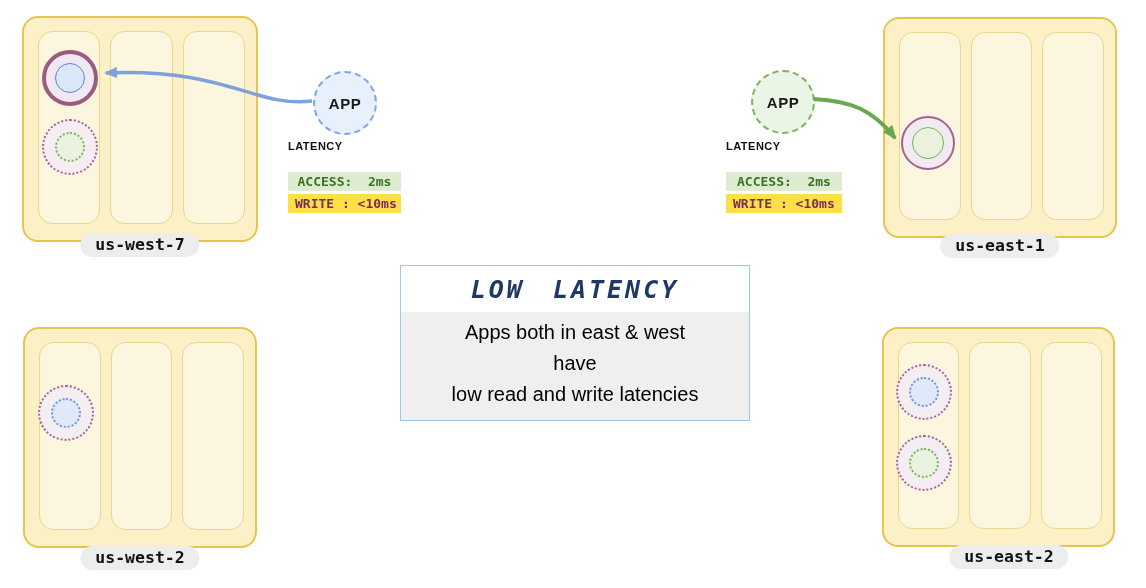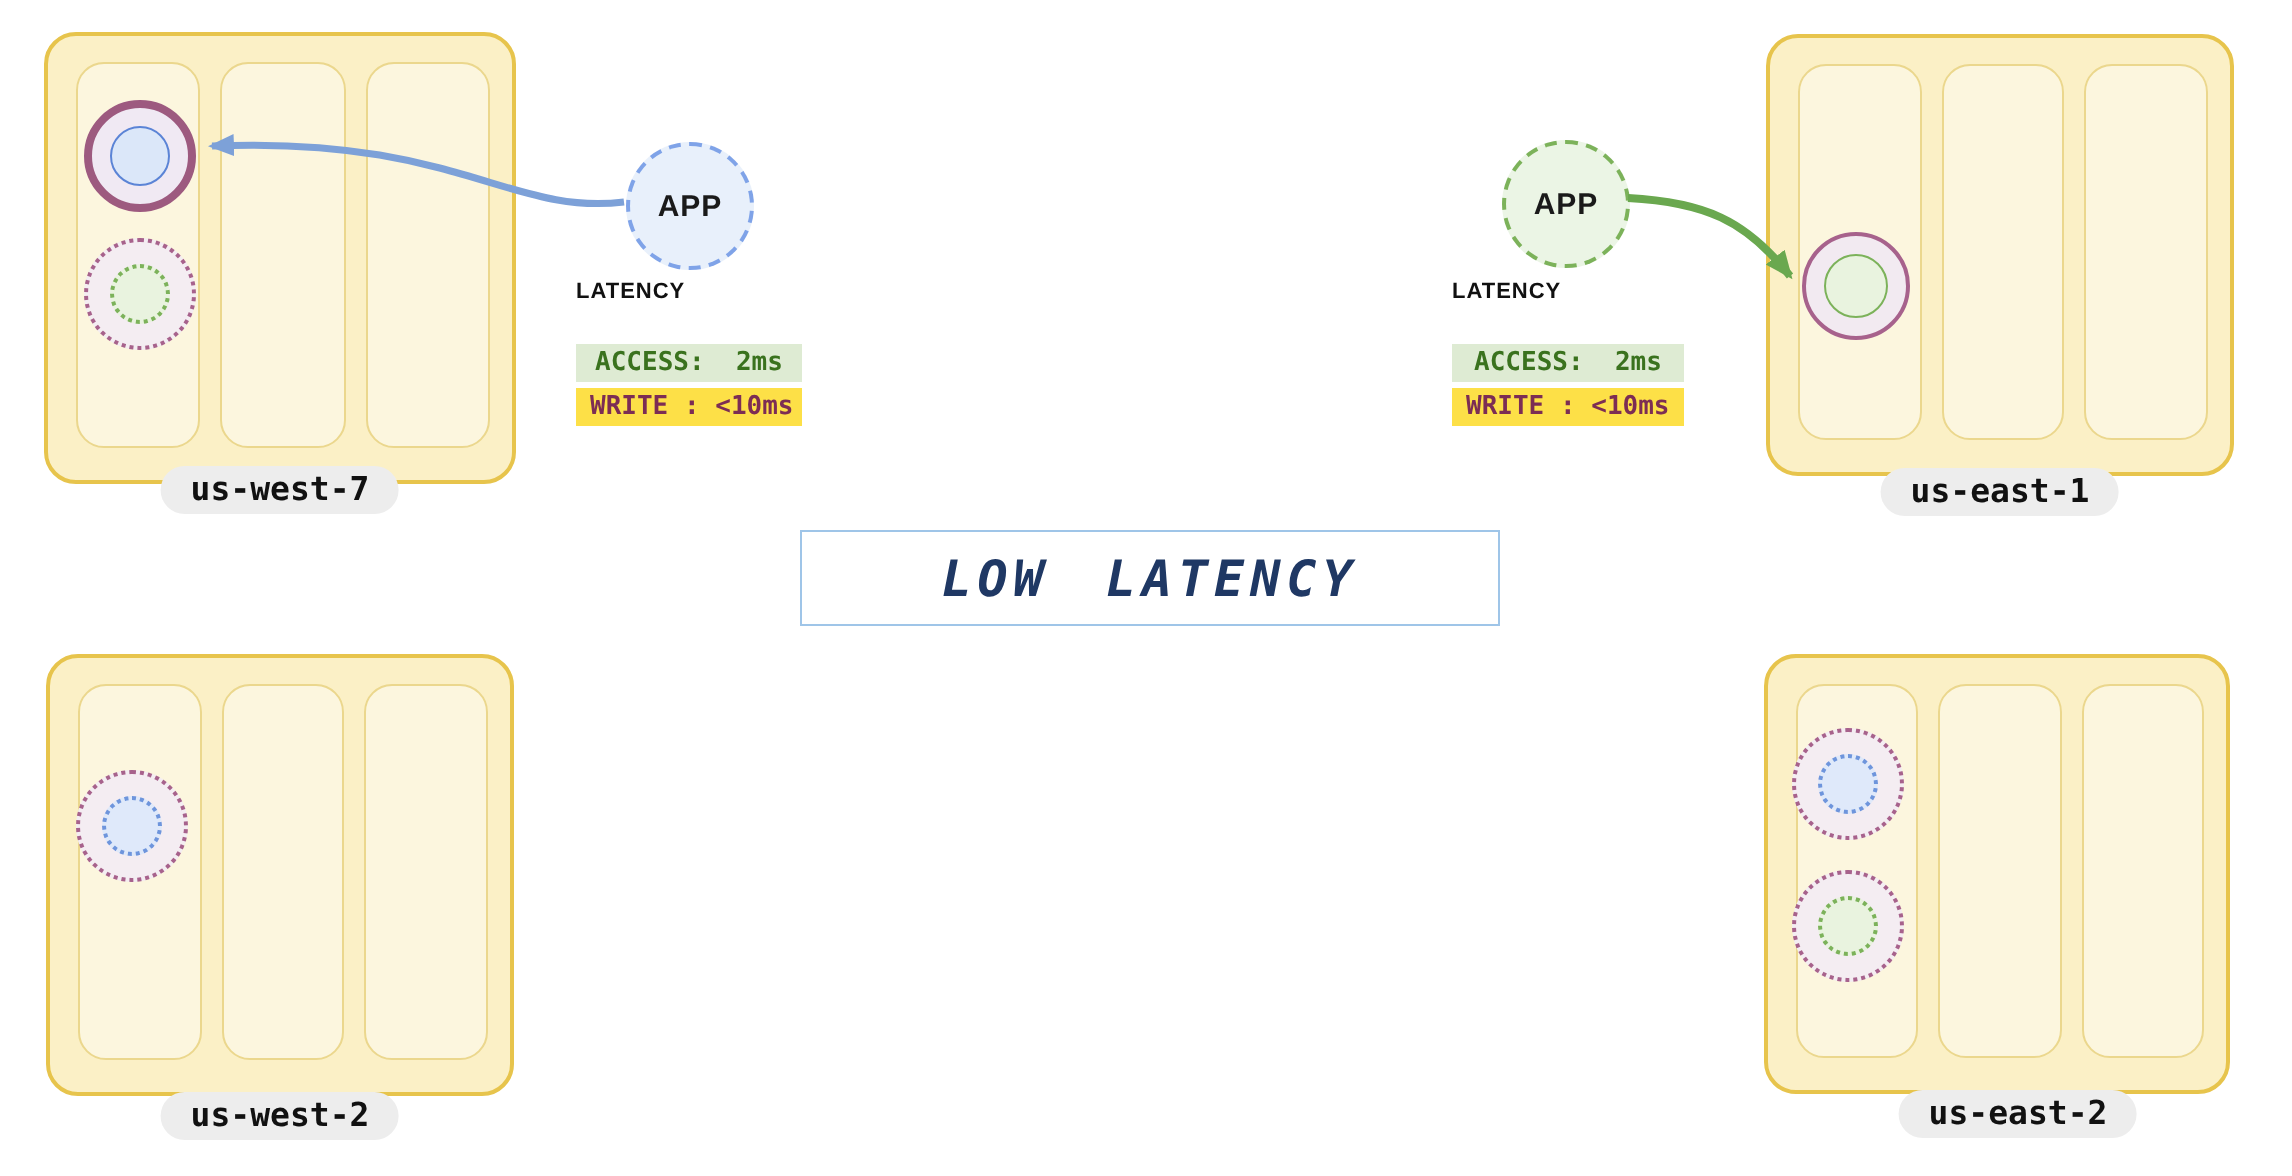--- a/index.html
+++ b/index.html
@@ -232,20 +232,25 @@
     <span class="badge badge-write">WRITE : &lt;10ms</span>
   </div>
   <div class="latency-panel" id="latency-east">
     <div class="latency-title">LATENCY</div>
     <span class="badge badge-access">ACCESS:  2ms</span>
     <span class="badge badge-write">WRITE : &lt;10ms</span>
   </div>
 
   <div id="callout">
     <div class="callout-title">LOW LATENCY</div>
+    <div class="callout-body">
+      <div>Apps both in east &amp; west</div>
+      <div>have</div>
+      <div>low read and write latencies</div>
+    </div>
   </div>
 
   <div class="pill" id="pill-w1">us-west-7</div>
   <div class="pill" id="pill-e1">us-east-1</div>
   <div class="pill" id="pill-w2">us-west-2</div>
   <div class="pill" id="pill-e2">us-east-2</div>
 
   <svg id="arrows" viewBox="0 0 1146 588" xmlns="http://www.w3.org/2000/svg">
     <defs>
       <marker id="head-blue" markerUnits="userSpaceOnUse" markerWidth="14" markerHeight="12" refX="11" refY="5.5" orient="auto">

